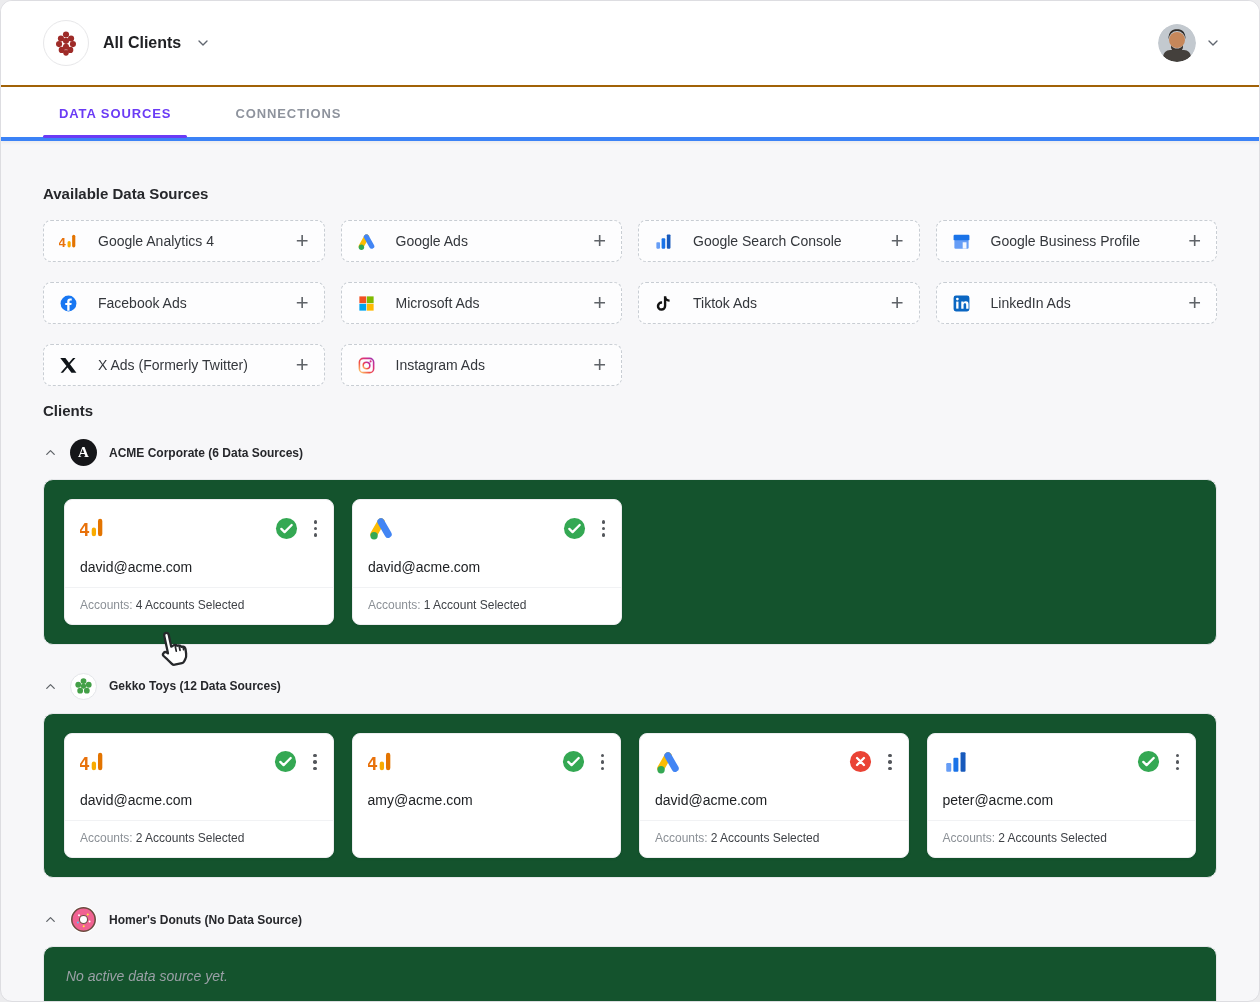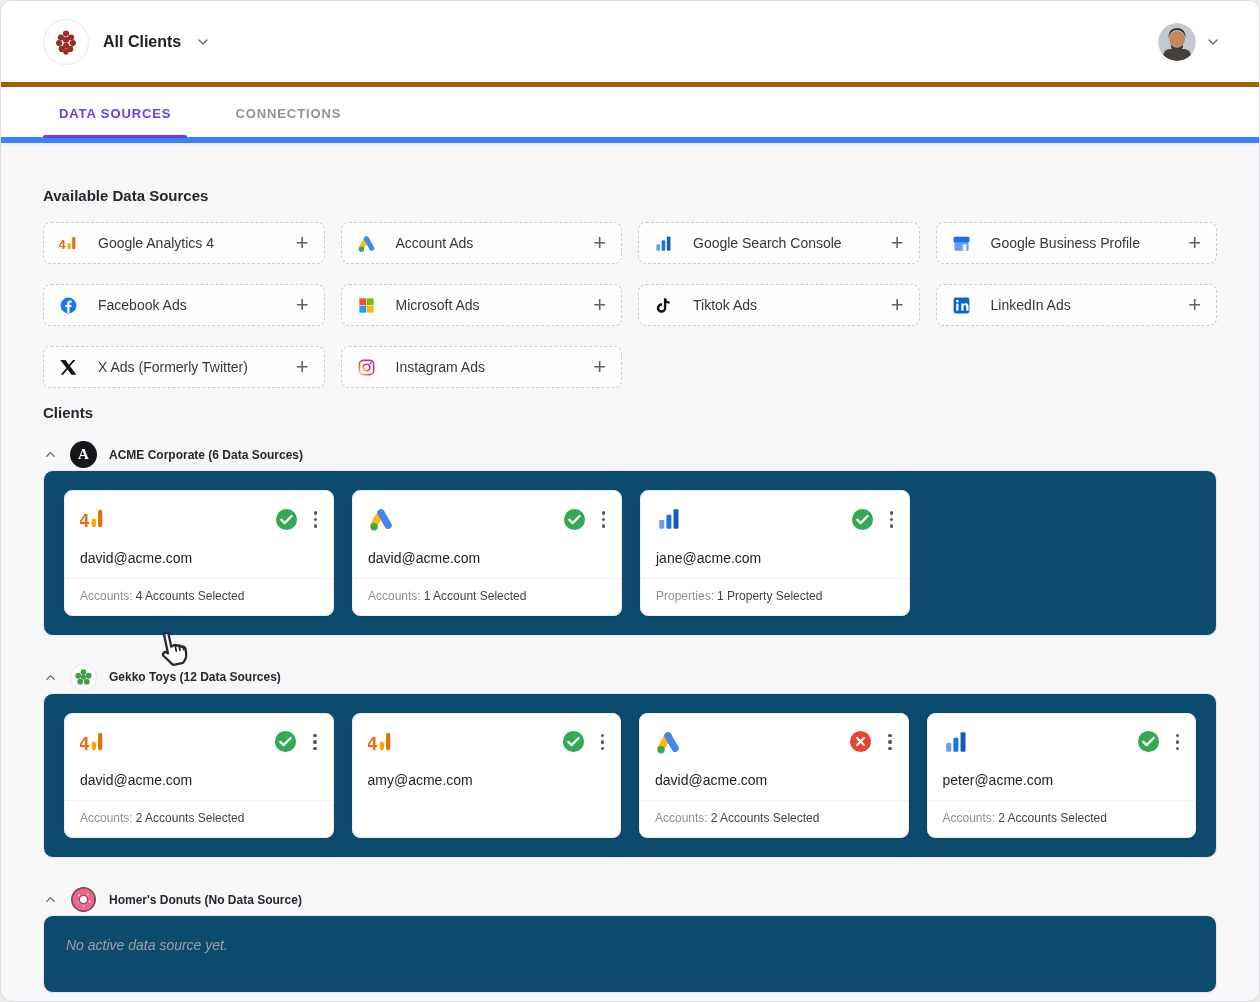--- a/index.html
+++ b/index.html
@@ -1,32 +1,32 @@
 <!DOCTYPE html>
 <html><head>
 <meta charset="utf-8">
 <style>
   *{margin:0;padding:0;box-sizing:border-box}
   html,body{width:1260px;height:1002px}
   body{font-family:"Liberation Sans",sans-serif;background:#ececee}
   .page{position:relative;width:1260px;height:1002px;background:#f7f7f9;border-radius:12px;border:1px solid #dddde1;overflow:hidden}
 
   
-  .topbar{height:86px;background:#fff;display:flex;align-items:center;padding:0 38px 0 42px;border-bottom:5px solid #a16207}
+  .topbar{height:86px;background:#fff;display:flex;align-items:center;padding:0 38px 0 42px;border-bottom:2px solid #a16207}
   .brand{display:flex;align-items:center;gap:14px;cursor:pointer}
   .brand-logo{width:46px;height:46px;border-radius:50%;border:1px solid #e7e7e9;background:#fff;display:flex;align-items:center;justify-content:center}
   .brand-logo svg{width:32px;height:32px}
   .brand-label{font-size:16px;font-weight:700;color:#202124}
   .chev{width:16px;height:16px;color:#606670;flex:none}
   .usermenu{margin-left:auto;display:flex;align-items:center;gap:9px;cursor:pointer}
   .avatar{width:38px;height:38px;border-radius:50%;overflow:hidden;display:block}
   .avatar svg{display:block}
 
   
-  .tabbar{background:#fff;padding:0 42px;display:flex;gap:32px;border-bottom:6px solid #3b82f6;box-shadow:0 2px 3px rgba(20,20,40,.05)}
+  .tabbar{background:#fff;padding:0 42px;display:flex;gap:32px;border-bottom:4px solid #3b82f6;box-shadow:0 2px 3px rgba(20,20,40,.05)}
   .tab{position:relative;padding:19px 16px 16px;font-size:13px;font-weight:700;letter-spacing:.9px;color:#8e939d;cursor:pointer}
   .tab.active{color:#6B3BF5}
   .tab.active::after{content:"";position:absolute;left:0;right:0;bottom:-1px;height:3px;background:#6B3BF5;border-radius:2px}
 
   .content{padding:0 42px}
   .section-title{font-size:15px;font-weight:700;color:#26272b}
   .sec-avail{margin-top:44px}
   .sec-clients{margin-top:16px}
 
   
@@ -42,21 +42,21 @@
   .group-head{display:flex;align-items:center;gap:12px}
   .caret{width:15px;height:15px;color:#5f6368;cursor:pointer;flex:none}
   .client-logo{width:27px;height:27px;border-radius:50%;flex:none;display:flex;align-items:center;justify-content:center;overflow:hidden}
   .client-logo.acme{background:#151619;color:#fff;font-weight:700;font-size:15px;font-family:"Liberation Serif",serif}
   .client-logo.circle-bordered{background:#fff;border:1px solid #e4e6e9}
   .client-logo svg{width:21px;height:21px}
   .client-logo.donut-wrap{background:#fff}
   .client-logo.donut-wrap svg{width:27px;height:27px}
   .group-title{font-size:12px;font-weight:700;color:#26272b}
 
-  .panel{margin-top:2px;background:#0c4a6e;border:1px solid #e7e8eb;border-radius:10px;padding:19px 20px;display:flex;gap:18px}
+  .panel{margin-top:13px;background:#14532d;border:1px solid #e7e8eb;border-radius:10px;padding:19px 20px;display:flex;gap:18px}
   .panel.empty{display:block;min-height:78px;padding:21px 22px}
   .empty-msg{font-size:14px;font-style:italic;color:#9aa0a6}
 
   
   .ds-card{width:270px;background:#fff;border:1px solid #ecedef;border-radius:8px;box-shadow:0 1px 3px rgba(16,24,40,.08);cursor:pointer}
   .ds-top{display:flex;align-items:center;padding:15px 10px 0 15px}
   .ds-icon{width:26px;height:26px;flex:none}
   .status{margin-left:auto;width:23px;height:23px;flex:none}
   .status svg{width:23px;height:23px;display:block}
   .kebab{margin-left:10px;border:none;background:none;display:flex;flex-direction:column;gap:3px;padding:5px 6px;cursor:pointer}
@@ -208,21 +208,21 @@
         <svg class="src-icon">
             <use href="#ic-ga4"></use>
           </svg>
         <span class="src-label">Google Analytics 4</span>
         <button class="add-btn">+</button>
       </div>
       <div class="src-card">
         <svg class="src-icon">
             <use href="#ic-gads"></use>
           </svg>
-        <span class="src-label">Account Ads</span>
+        <span class="src-label">Google Ads</span>
         <button class="add-btn">+</button>
       </div>
       <div class="src-card">
         <svg class="src-icon">
             <use href="#ic-gsc"></use>
           </svg>
         <span class="src-label">Google Search Console</span>
         <button class="add-btn">+</button>
       </div>
       <div class="src-card">
@@ -327,41 +327,20 @@
                 <i></i>
                 <i></i>
               </button>
           </div>
           <div class="ds-email">david@acme.com</div>
           <div class="ds-foot">
             <span class="lbl">Accounts:</span><span class="val">1 Account Selected</span>
           </div>
         </div>
 
-        <div class="ds-card">
-          <div class="ds-top">
-            <svg class="ds-icon">
-                <use href="#ic-gsc"></use>
-              </svg>
-            <span class="status" data-status="connected">
-              <svg class="ic-ok">
-                  <use href="#ic-check"></use>
-                </svg>
-            </span>
-            <button class="kebab">
-                <i></i>
-                <i></i>
-                <i></i>
-              </button>
-          </div>
-          <div class="ds-email">jane@acme.com</div>
-          <div class="ds-foot">
-            <span class="lbl">Properties:</span><span class="val">1 Property Selected</span>
-          </div>
-        </div>
 
       </div>
     </section>
 
     <section class="client-group">
       <div class="group-head">
         <svg class="caret">
             <use href="#ic-chevu"></use>
           </svg>
         <span class="client-logo circle-bordered">

